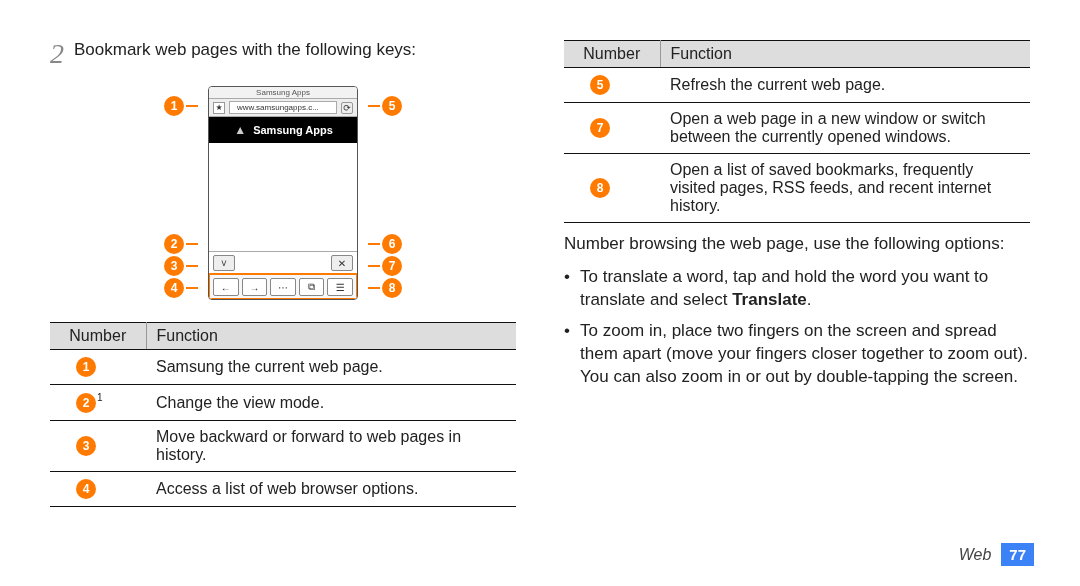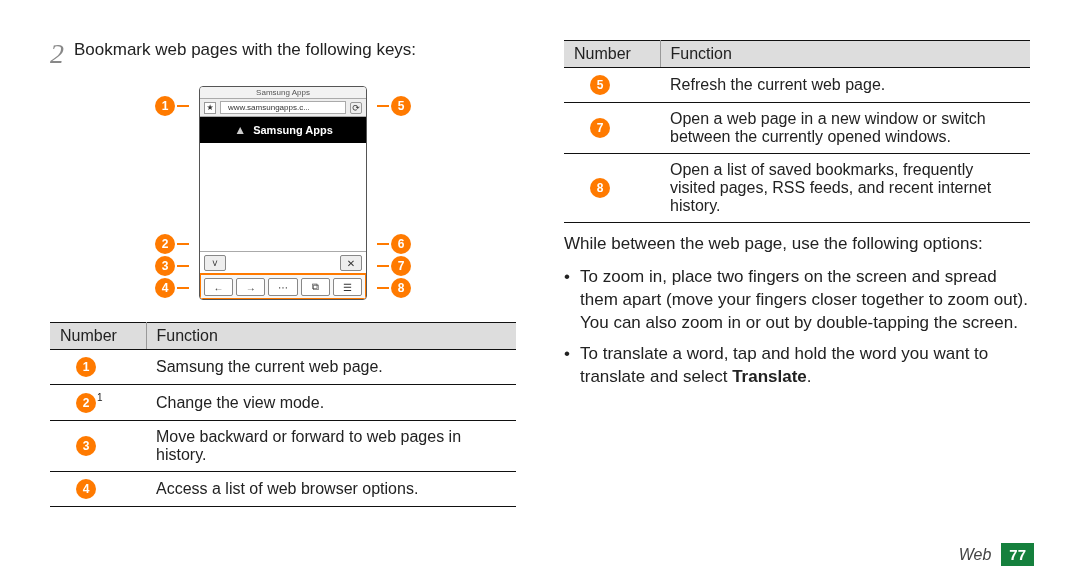--- a/index.html
+++ b/index.html
@@ -65,21 +65,21 @@
     display: flex;
     align-items: center;
     gap: 2px;
   }
   .connector {
     width: 12px;
     height: 2px;
     background: #ff7a00;
   }
   .phone-body {
-    width: 168px;
+    width: 150px;
     border: 1px solid #555;
     border-radius: 4px;
     overflow: hidden;
     background: #fff;
   }
   .phone-head {
     background: #f2f2f2;
     font-size: 8px;
     text-align: center;
     padding: 1px 0;
@@ -180,21 +180,21 @@
   table.func th {
     background: #ddd;
     font-weight: normal;
     text-align: left;
     padding: 4px 10px;
     border-top: 1.5px solid #111;
     border-bottom: 1px solid #111;
     border-right: 1px solid #999;
   }
   table.func th:last-child { border-right: none; }
-  table.func th:first-child { width: 96px; }
+  table.func th:first-child { width: 96px; text-align: center; }
   table.func td {
     padding: 7px 10px;
     border-bottom: 1px solid #111;
     vertical-align: middle;
   }
   table.func tr:last-child td { border-bottom: 1.5px solid #111; }
   .tbubble {
     width: 20px; height: 20px;
     border-radius: 50%;
     background: #ff7a00;
@@ -221,21 +221,21 @@
     position: absolute;
     right: 46px;
     bottom: 20px;
     display: flex;
     align-items: center;
     gap: 10px;
     margin-left: 12px;
   }
   .footer-title { font-style: italic; font-size: 16px; color: #444; }
   .page-num {
-    background: #15803d;
+    background: #3b82f6;
     color: #fff;
     font-weight: bold;
     font-size: 15px;
     padding: 3px 8px;
   }
 </style>
 </head>
 <body>
 
 <div class="page">
@@ -355,27 +355,27 @@
         <td>Open a web page in a new window or switch between the currently opened windows.</td>
       </tr>
       <tr>
         <td><span class="tbubble">8</span></td>
         <td>Open a list of saved bookmarks, frequently visited pages, RSS feeds, and recent internet history.</td>
       </tr>
     </tbody>
       </table>
 
 
-    <p class="body-text">While between the web page, use the following options:</p>
+    <p class="body-text">Number browsing the web page, use the following options:</p>
 
     <ul class="bullets">
-      <li>To zoom in, place two fingers on the screen and spread them apart (move your fingers closer together to zoom out). You can also zoom in or out by double-tapping the screen.</li>
       <li>
         <span>To translate a word, tap and hold the word you want to translate and select </span><span class="bold">Translate</span><span>.</span>
       </li>
+      <li>To zoom in, place two fingers on the screen and spread them apart (move your fingers closer together to zoom out). You can also zoom in or out by double-tapping the screen.</li>
     </ul>
   </div>
 </div>
 
 <div class="page-footer">
   <span class="footer-title">Web</span>
   <span class="page-num">77</span>
 </div>
 
 </body></html>

